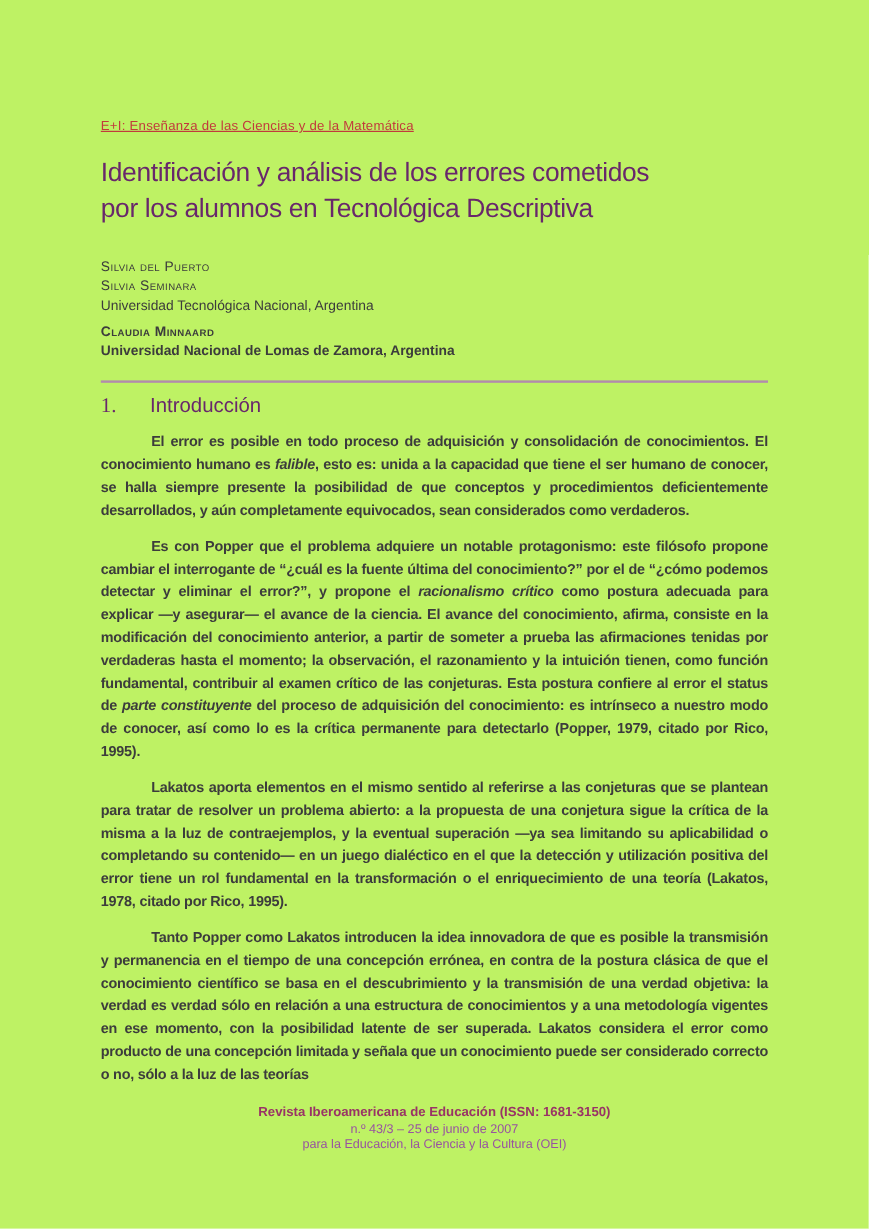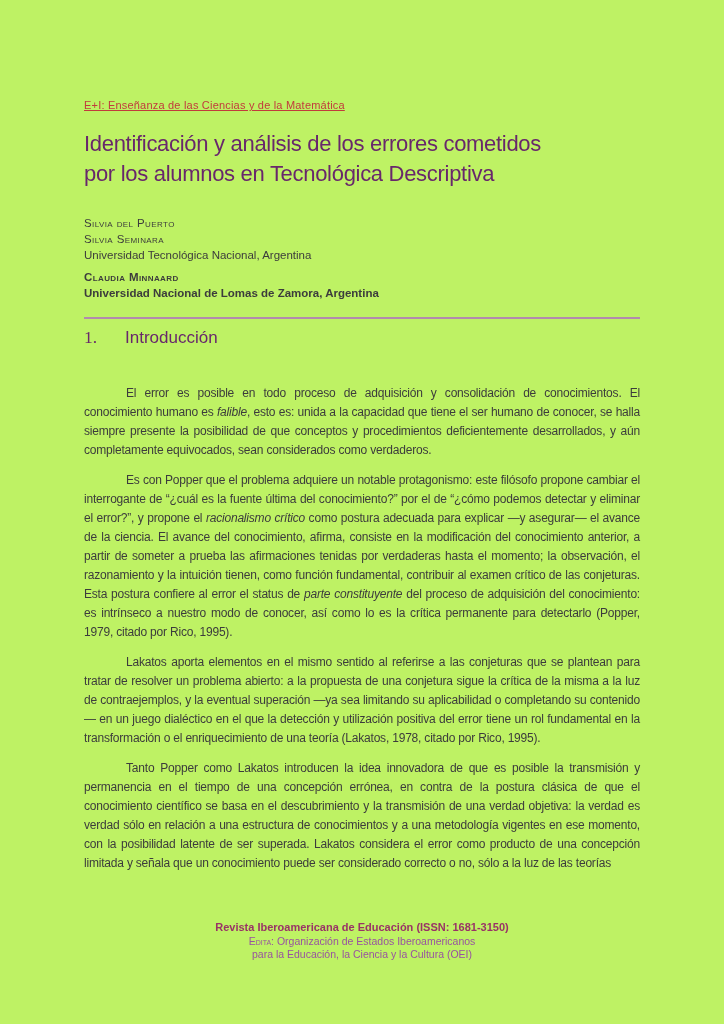--- a/index.html
+++ b/index.html
@@ -57,21 +57,21 @@
     font-size:17px;
     color:var(--title-purple);
     font-weight:400;
   }
   .section-number{
     display:inline-block;
     width:41px;
     font-family:"Liberation Serif", serif;
     font-size:17.5px;
   }
-  .article-body{margin-top:36px;}
+  .article-body{margin-top:11px;font-weight:bold;}
   .article-body p{
     margin:0 0 11px;
     font-size:12px;
     line-height:19px;
     letter-spacing:-0.2px;
     text-align:justify;
     text-indent:42px;
     color:var(--body-text);
   }
   .article-body em{font-style:italic;}
@@ -130,18 +130,16 @@
         <p><span>Lakatos aporta elementos en el mismo sentido al referirse a las conjeturas que se plantean para tratar de resolver un problema abierto: a la propuesta de una conjetura sigue la crítica de la misma a la luz de contraejemplos, y la eventual superación —ya sea limitando su aplicabilidad o completando su contenido— en un juego dialéctico en el que la detección y utilización positiva del error tiene un rol fundamental en la transformación o el enriquecimiento de una teoría (Lakatos, 1978, citado por Rico, 1995).</span></p>
         <p><span>Tanto Popper como Lakatos introducen la idea innovadora de que es posible la transmisión y permanencia en el tiempo de una concepción errónea, en contra de la postura clásica de que el conocimiento científico se basa en el descubrimiento y la transmisión de una verdad objetiva: la verdad es verdad sólo en relación a una estructura de conocimientos y a una metodología vigentes en ese momento, con la posibilidad latente de ser superada. Lakatos considera el error como producto de una concepción limitada y señala que un conocimiento puede ser considerado correcto o no, sólo a la luz de las teorías</span></p>
       </div>
 
   </div>
 
   <div class="footer">
     <div class="footer-line1">
       <span class="journal">Revista Iberoamericana de Educación</span><span> (ISSN: 1681-3150)</span>
     </div>
-    <div class="footer-rest">
-      <span class="edita-label">Edita:</span><span> Organización de Estados Iberoamericanos</span>
-    </div>
+    <div class="footer-rest">n.º 43/3 – 25 de junio de 2007</div>
     <div class="footer-rest">para la Educación, la Ciencia y la Cultura (OEI)</div>
   </div>
 </div>
 
 </body></html>

